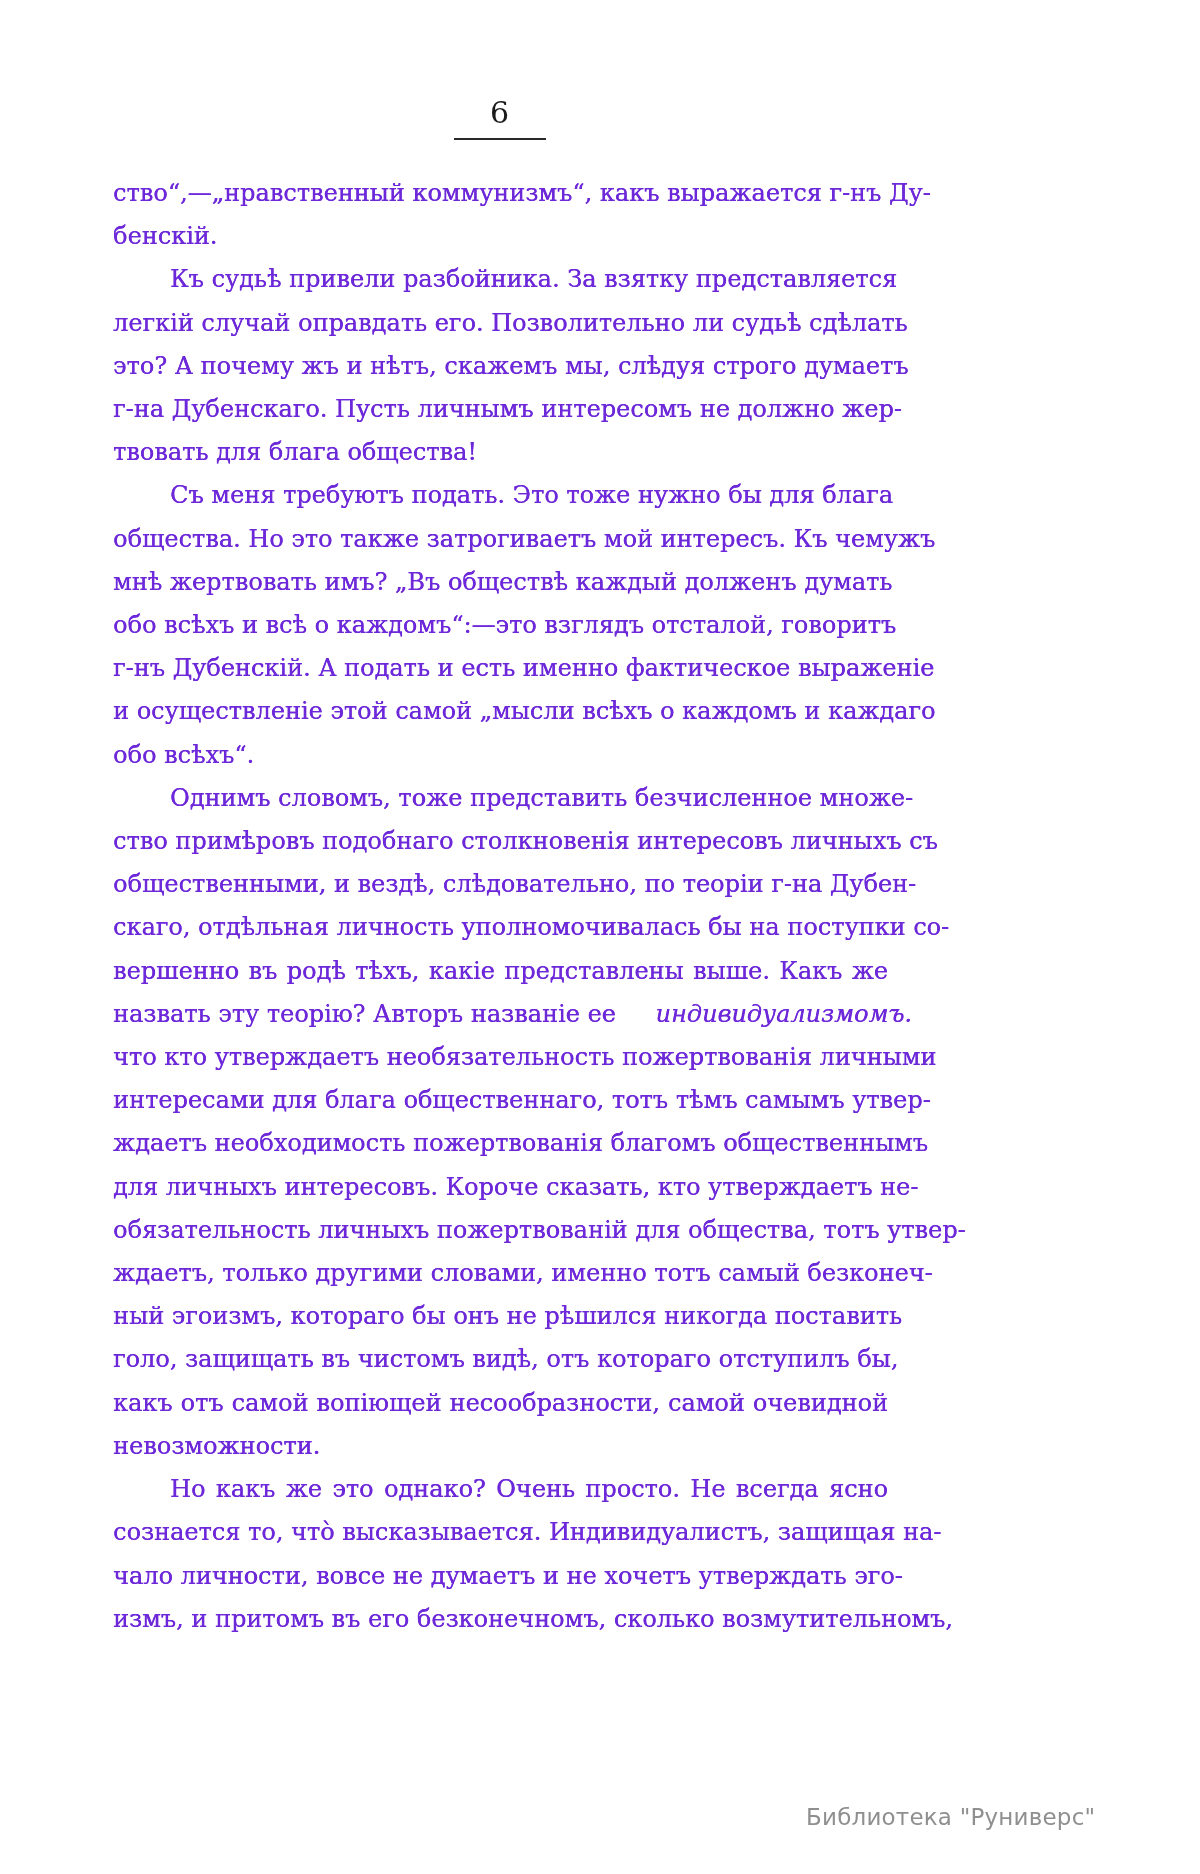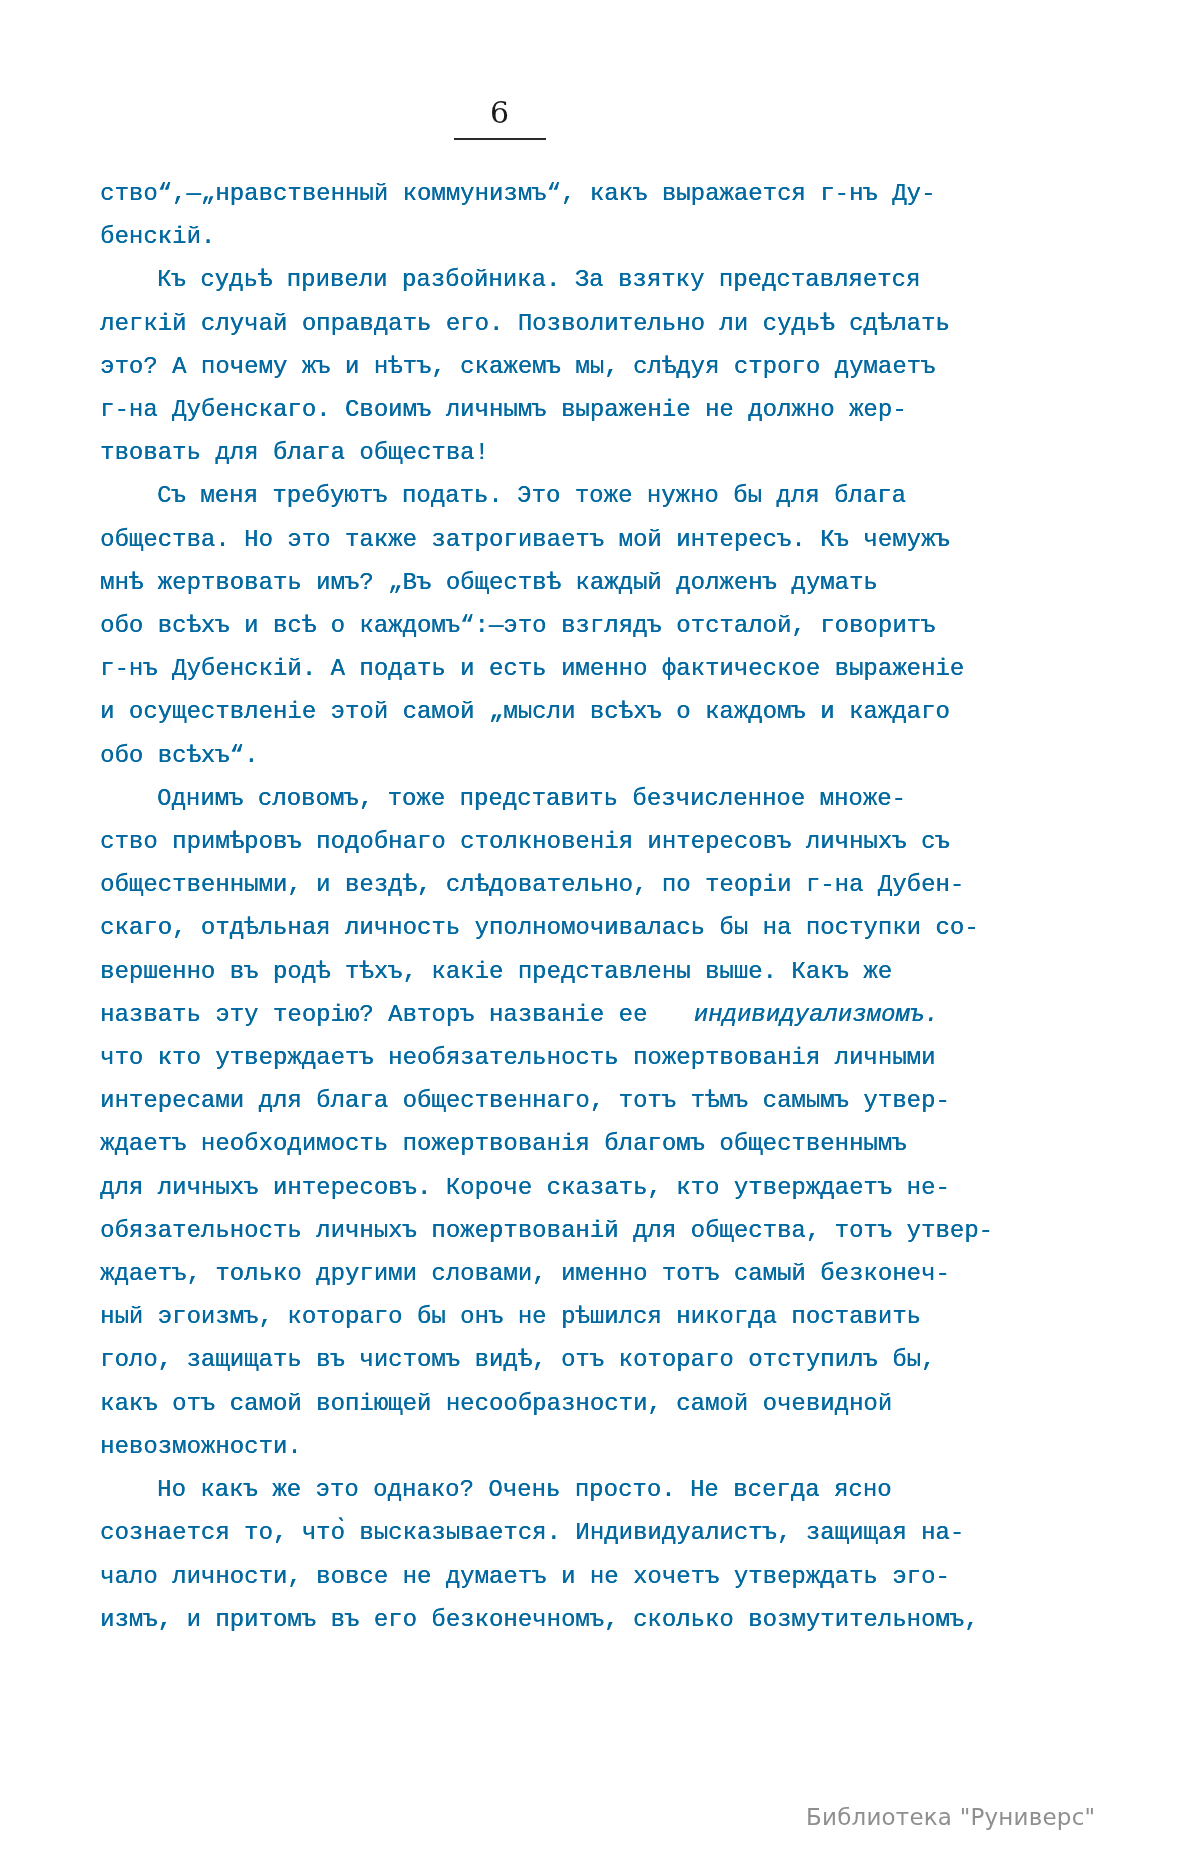--- a/index.html
+++ b/index.html
@@ -29,28 +29,27 @@
     letter-spacing: 1px;
   }
   .page-number-rule {
     width: 92px;
     height: 0;
     border-top: 2px solid #2a2a2a;
     margin: 8px auto 0 auto;
   }
   .text-body {
     position: absolute;
-    left: 100px;
+    left: 113px;
     top: 172px;
     width: 775px;
     font-size: 24px;
     line-height: 43.2px;
-    color: #0369a1;
+    color: #6d28d9;
     text-shadow: 0.3px 0 0 currentColor;
-    font-family: Liberation Mono, monospace;
   }
   .paragraph { margin: 0; }
   .line {
     white-space: nowrap;
     text-align: justify;
     text-align-last: justify;
   }
   .line.end {
     text-align-last: left;
   }
@@ -83,21 +82,21 @@
 
   <div class="text-body">
       <div class="paragraph">
         <div class="line">ство“,—„нравственный коммунизмъ“, какъ выражается г-нъ Ду-</div>
         <div class="line end">бенскій.</div>
       </div>
       <div class="paragraph">
         <div class="line indent">Къ судьѣ привели разбойника. За взятку представляется</div>
         <div class="line">легкій случай оправдать его. Позволительно ли судьѣ сдѣлать</div>
         <div class="line">это? А почему жъ и нѣтъ, скажемъ мы, слѣдуя строго думаетъ</div>
-        <div class="line">г-на Дубенскаго. Своимъ личнымъ выраженіе не должно жер-</div>
+        <div class="line">г-на Дубенскаго. Пусть личнымъ интересомъ не должно жер-</div>
         <div class="line end">твовать для блага общества!</div>
       </div>
       <div class="paragraph">
         <div class="line indent">Съ меня требуютъ подать. Это тоже нужно бы для блага</div>
         <div class="line">общества. Но это также затрогиваетъ мой интересъ. Къ чемужъ</div>
         <div class="line">мнѣ жертвовать имъ? „Въ обществѣ каждый долженъ думать</div>
         <div class="line">обо всѣхъ и всѣ о каждомъ“:—это взглядъ отсталой, говоритъ</div>
         <div class="line">г-нъ Дубенскій. А подать и есть именно фактическое выраженіе</div>
         <div class="line">и осуществленіе этой самой „мысли всѣхъ о каждомъ и каждаго</div>
         <div class="line end">обо всѣхъ“.</div>

